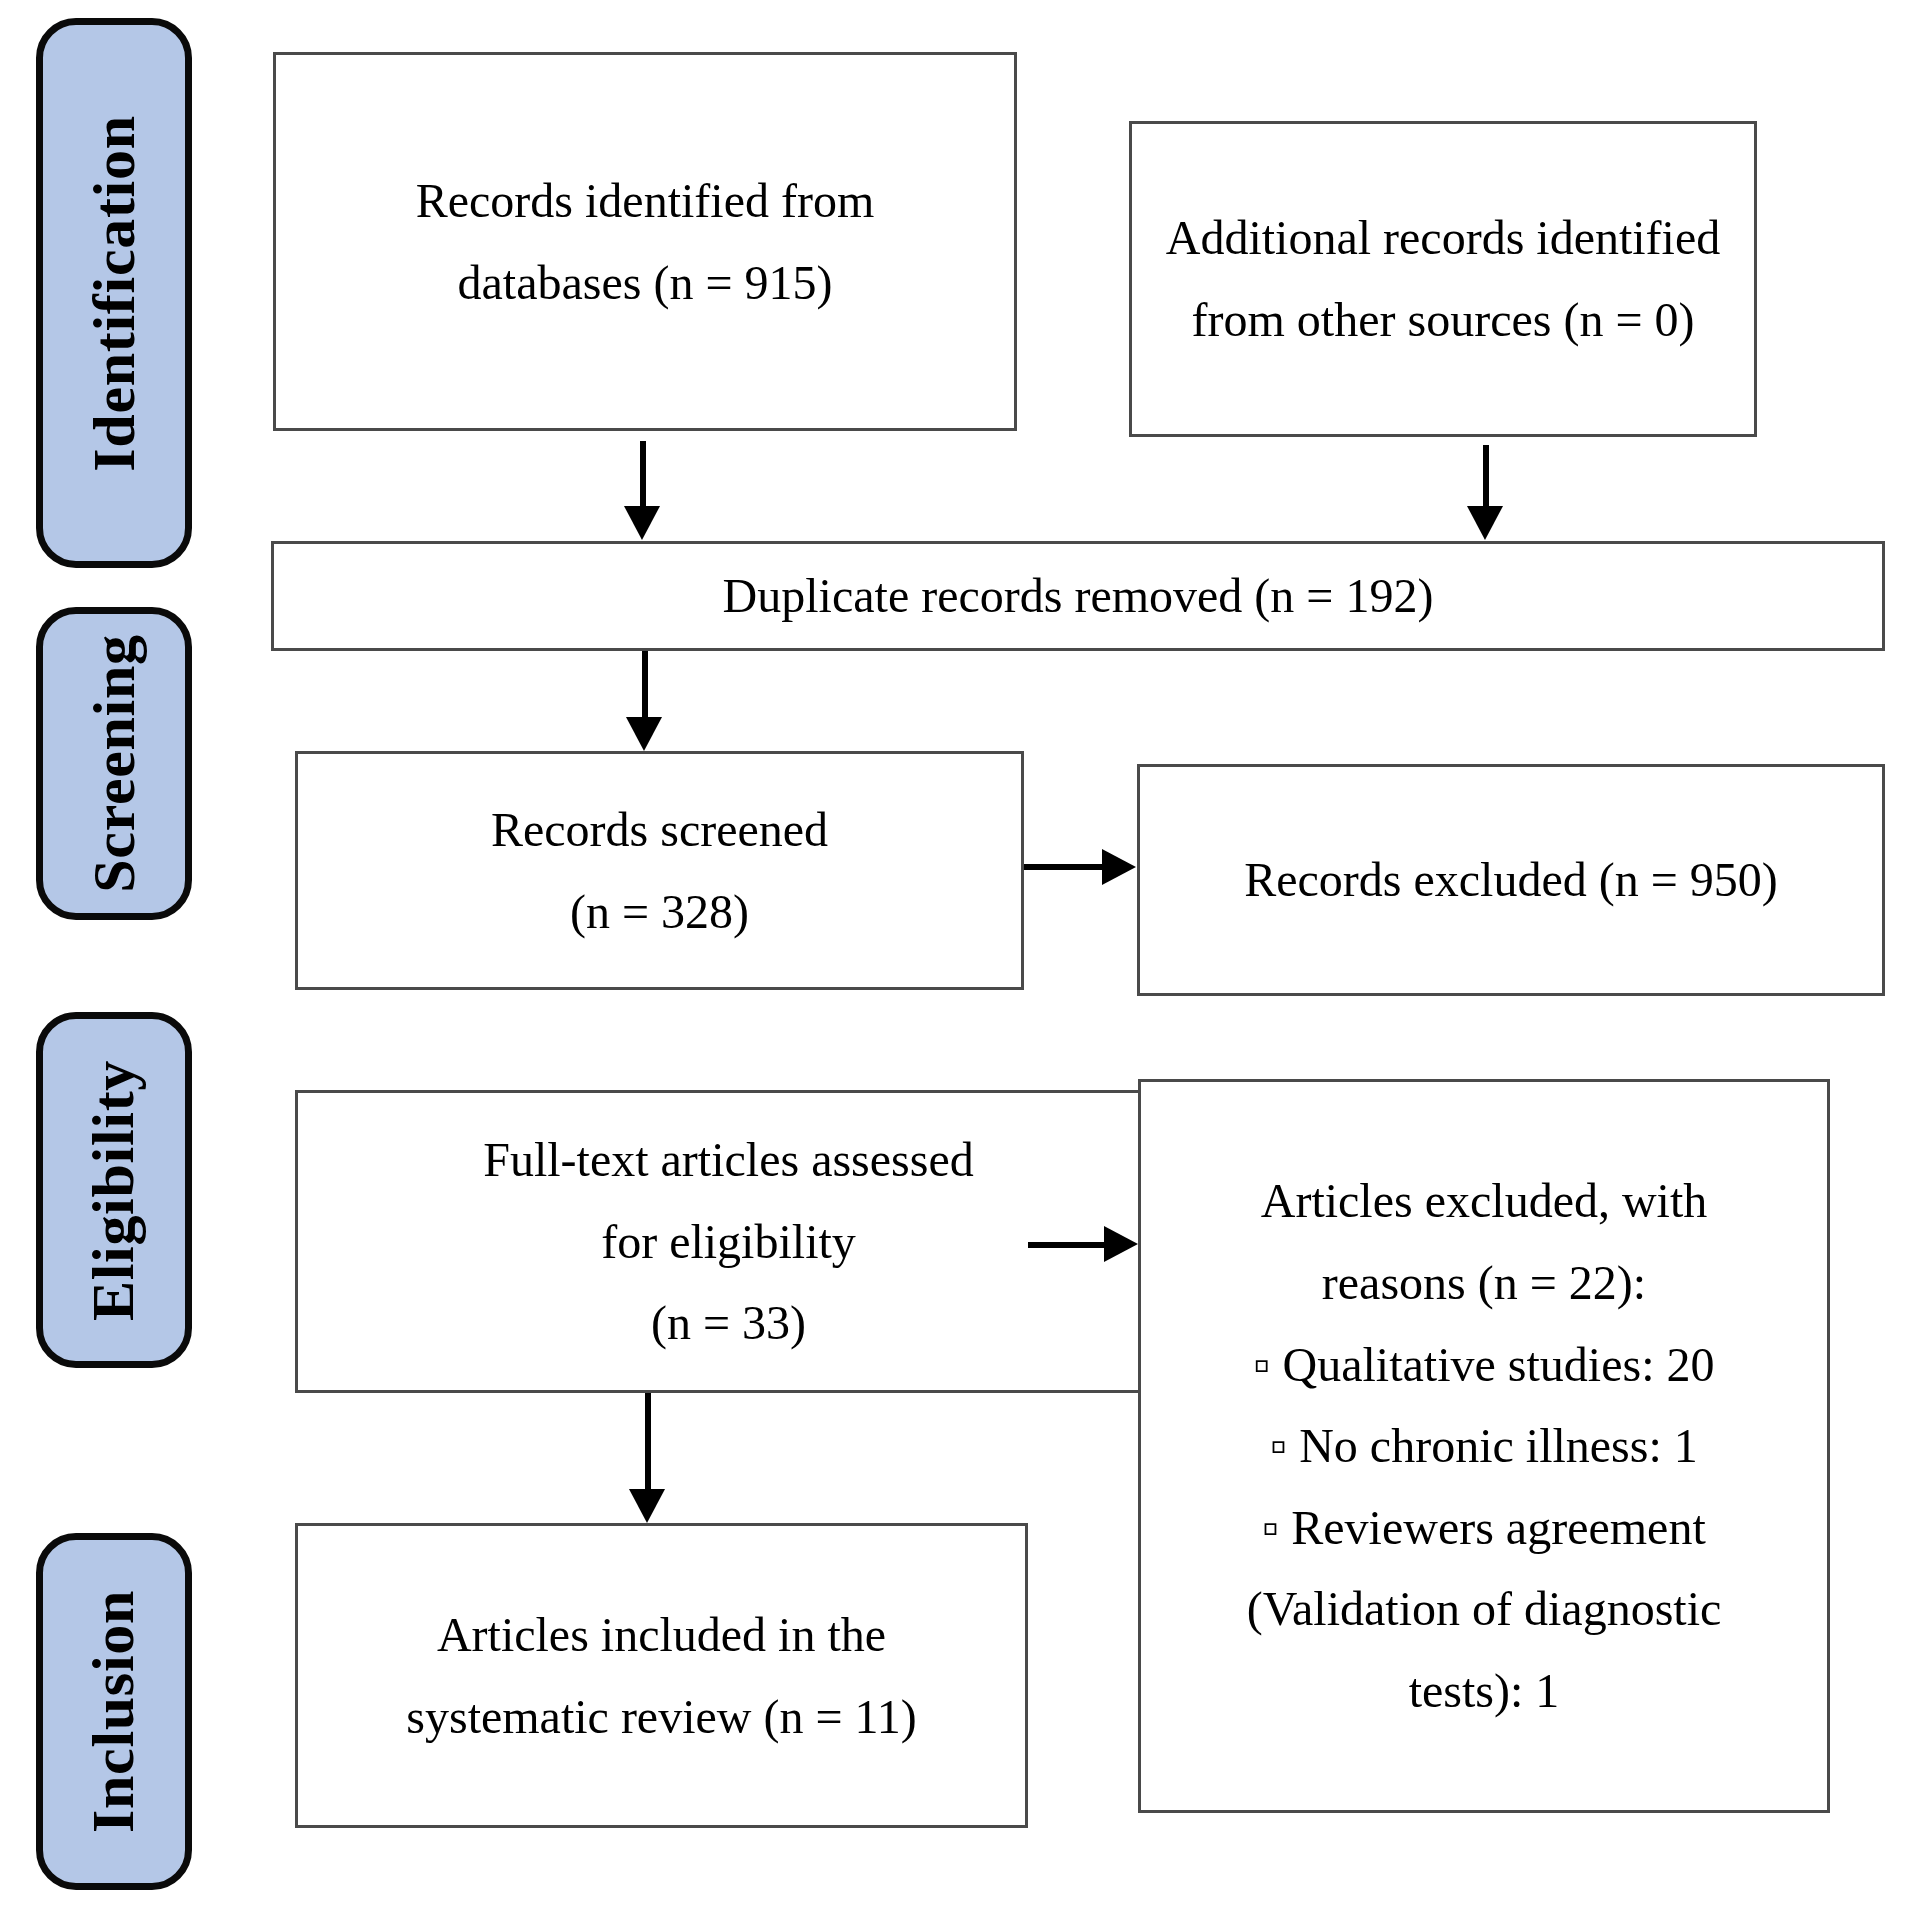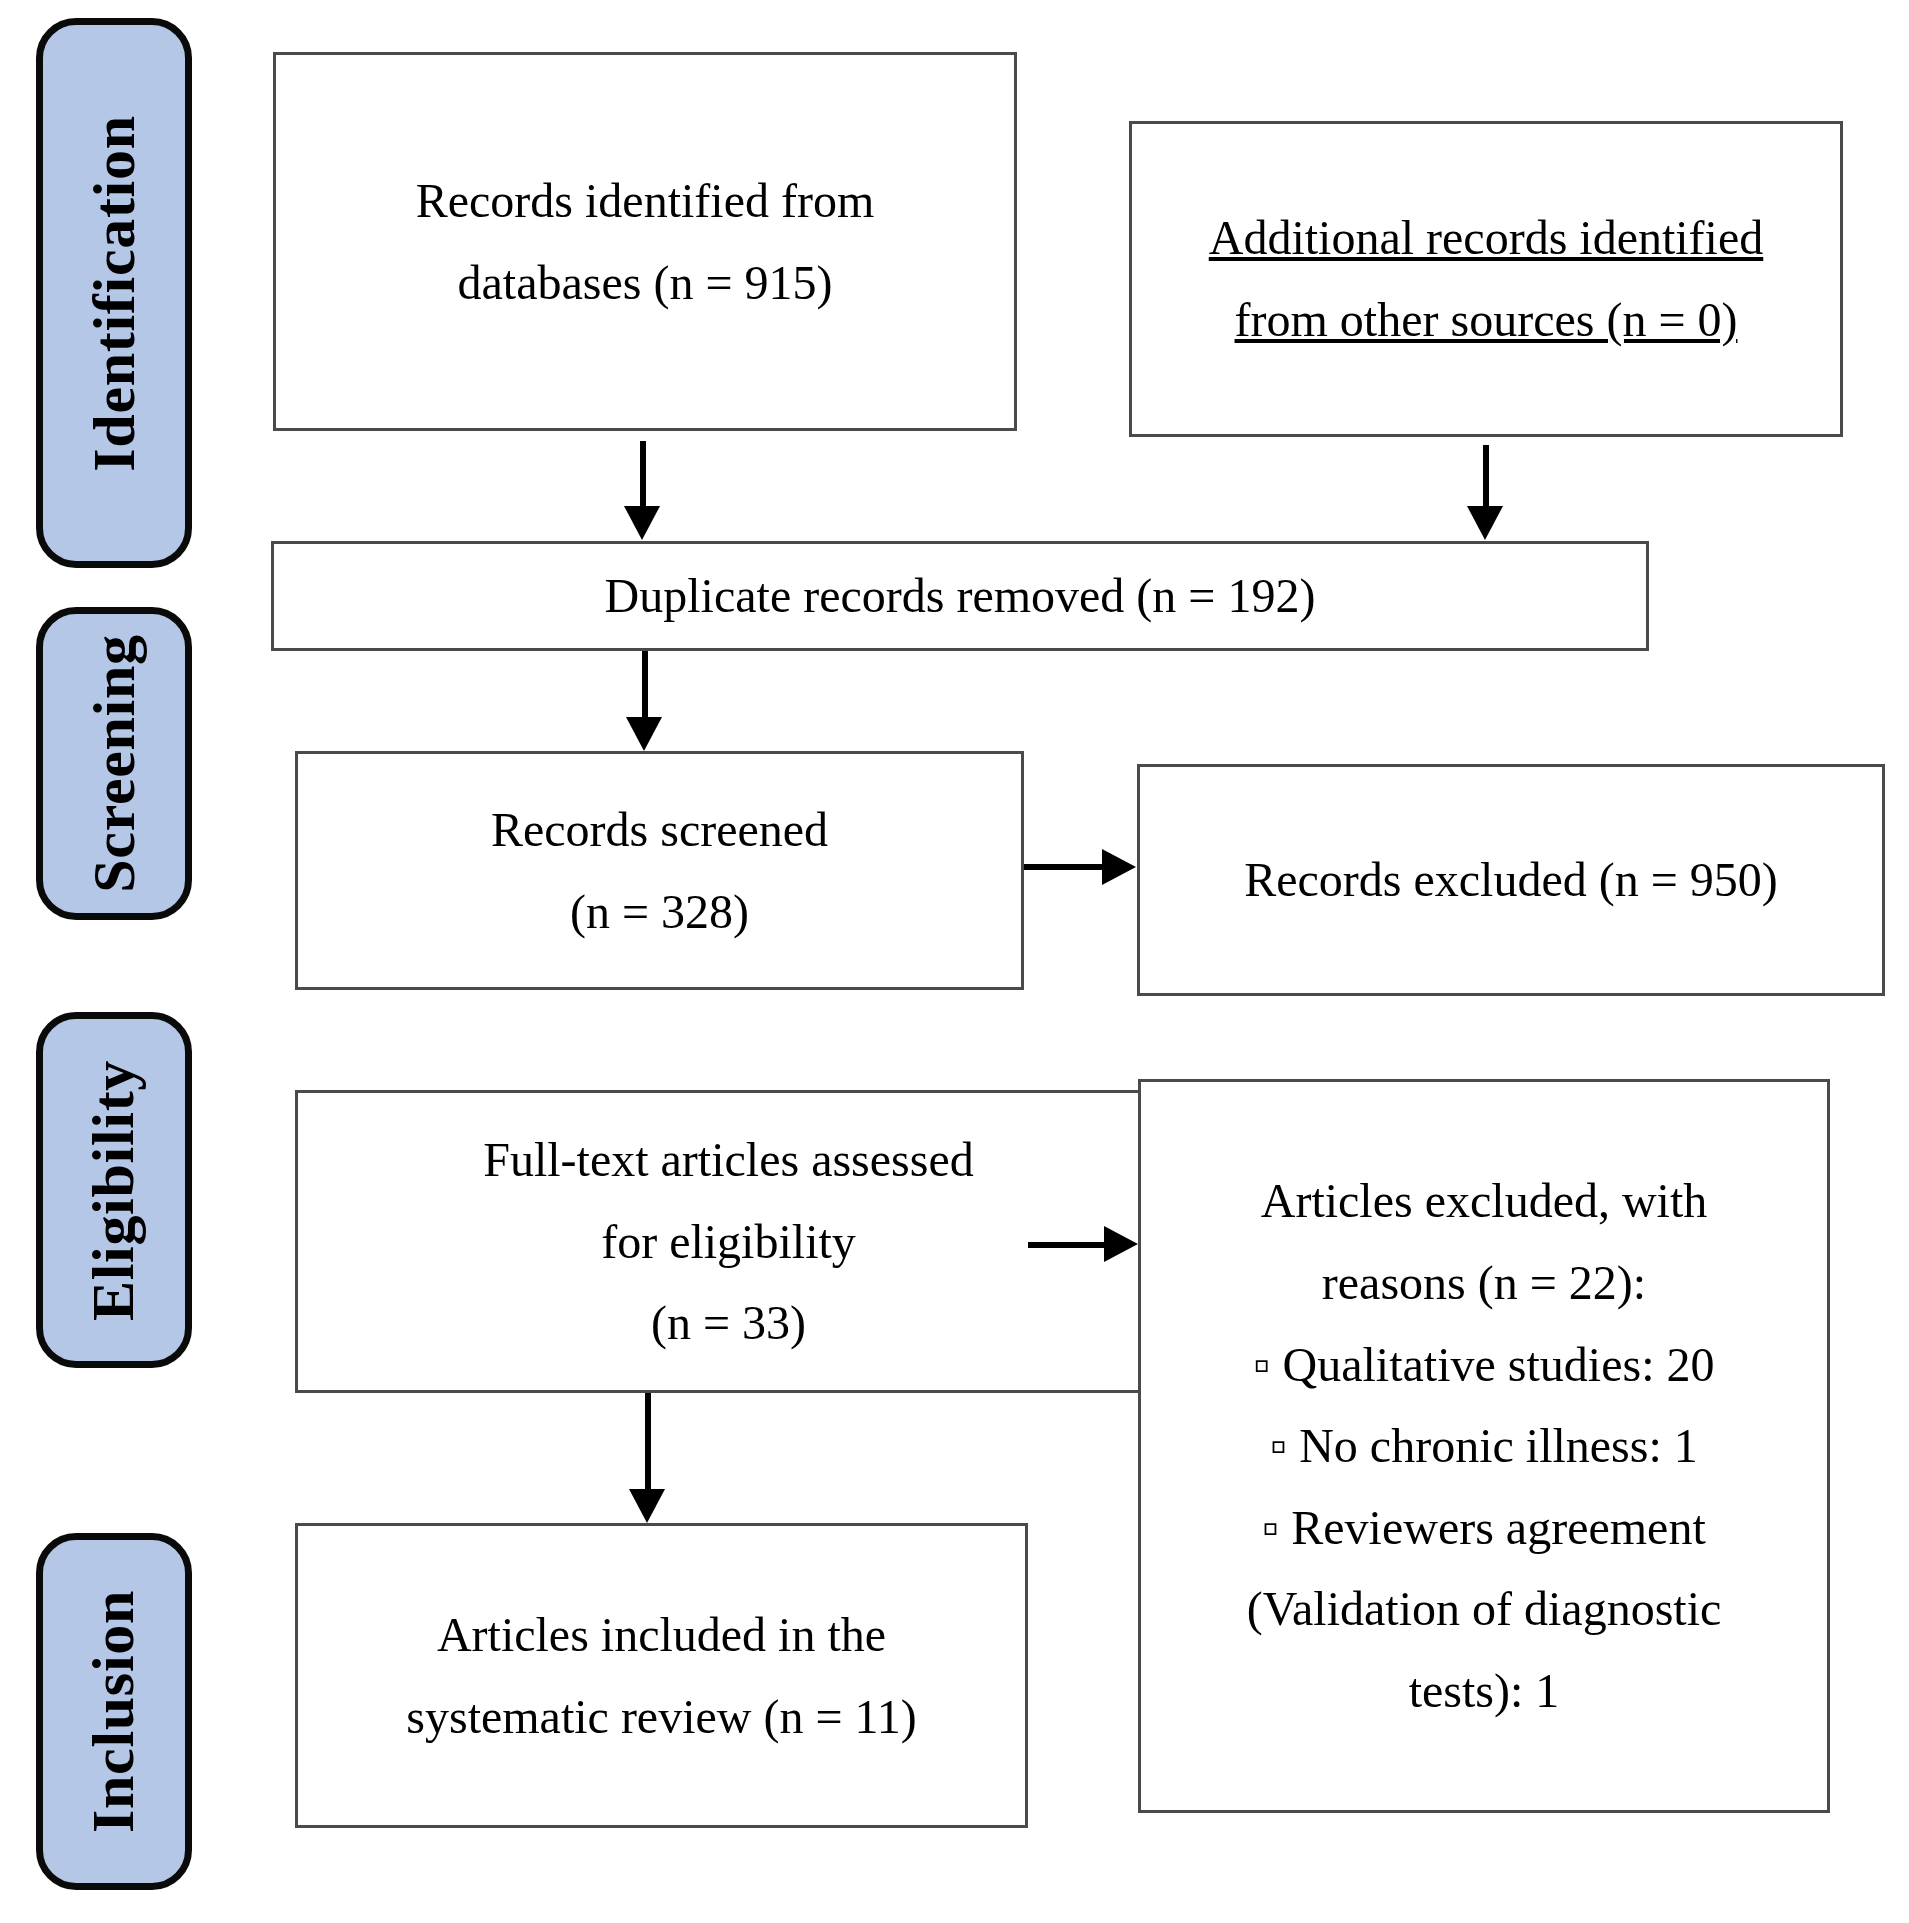--- a/index.html
+++ b/index.html
@@ -46,22 +46,22 @@
     justify-content: center;
     text-align: center;
   }
   .box-text {
     display: block;
     white-space: pre-line;
     font-size: 48px;
     line-height: 1.7;
   }
   #box-records-identified { left: 273px;  top: 52px;   width: 744px;  height: 379px; align-items: center; }
-  #box-additional-records { left: 1129px; top: 121px;  width: 714px; height: 316px; text-decoration: underline; }
-  #box-duplicates-removed { left: 271px;  top: 541px;  width: 1378px; height: 110px; }
+  #box-additional-records { left: 1129px; top: 121px;  width: 628px; height: 316px; }
+  #box-duplicates-removed { left: 271px;  top: 541px;  width: 1614px; height: 110px; }
   #box-records-screened   { left: 295px;  top: 751px; width: 729px;  height: 239px; }
   #box-records-excluded   { left: 1137px; top: 764px; width: 748px; height: 232px; }
   #box-fulltext-assessed  { left: 295px;  top: 1090px; width: 867px;  height: 303px; text-align: center; }
   #box-articles-excluded  { left: 1138px; top: 1079px; width: 692px;  height: 734px; }
   #box-articles-included  { left: 295px;  top: 1523px; width: 733px;  height: 305px; }
 
   
   .vline { position: absolute; width: 6px; background: #000000; }
   .hline { position: absolute; height: 6px; background: #000000; }
   .head-down {

